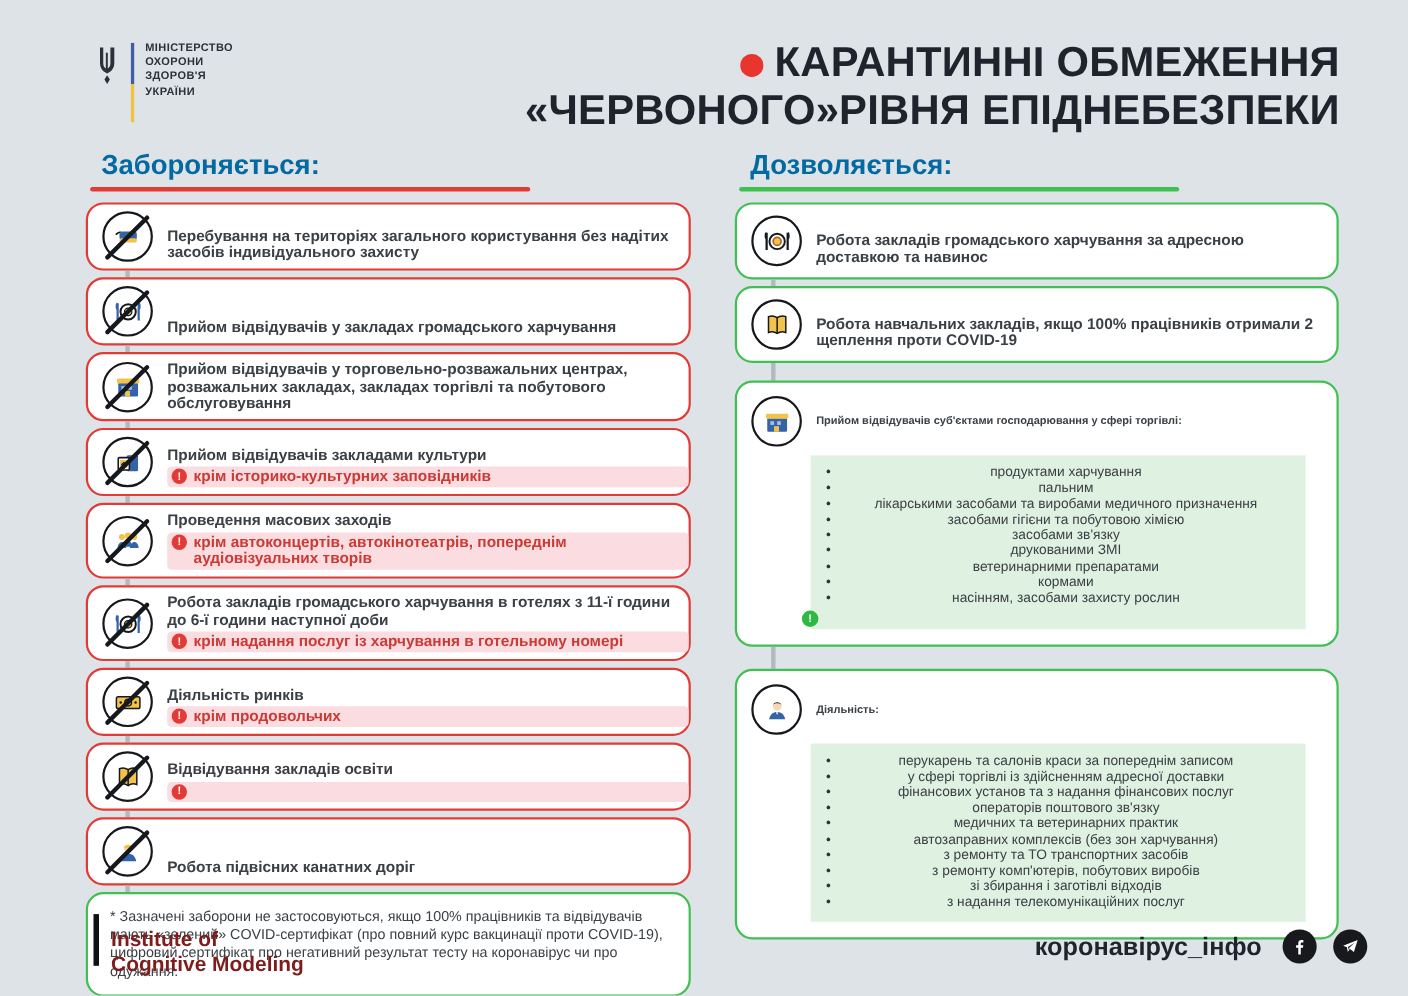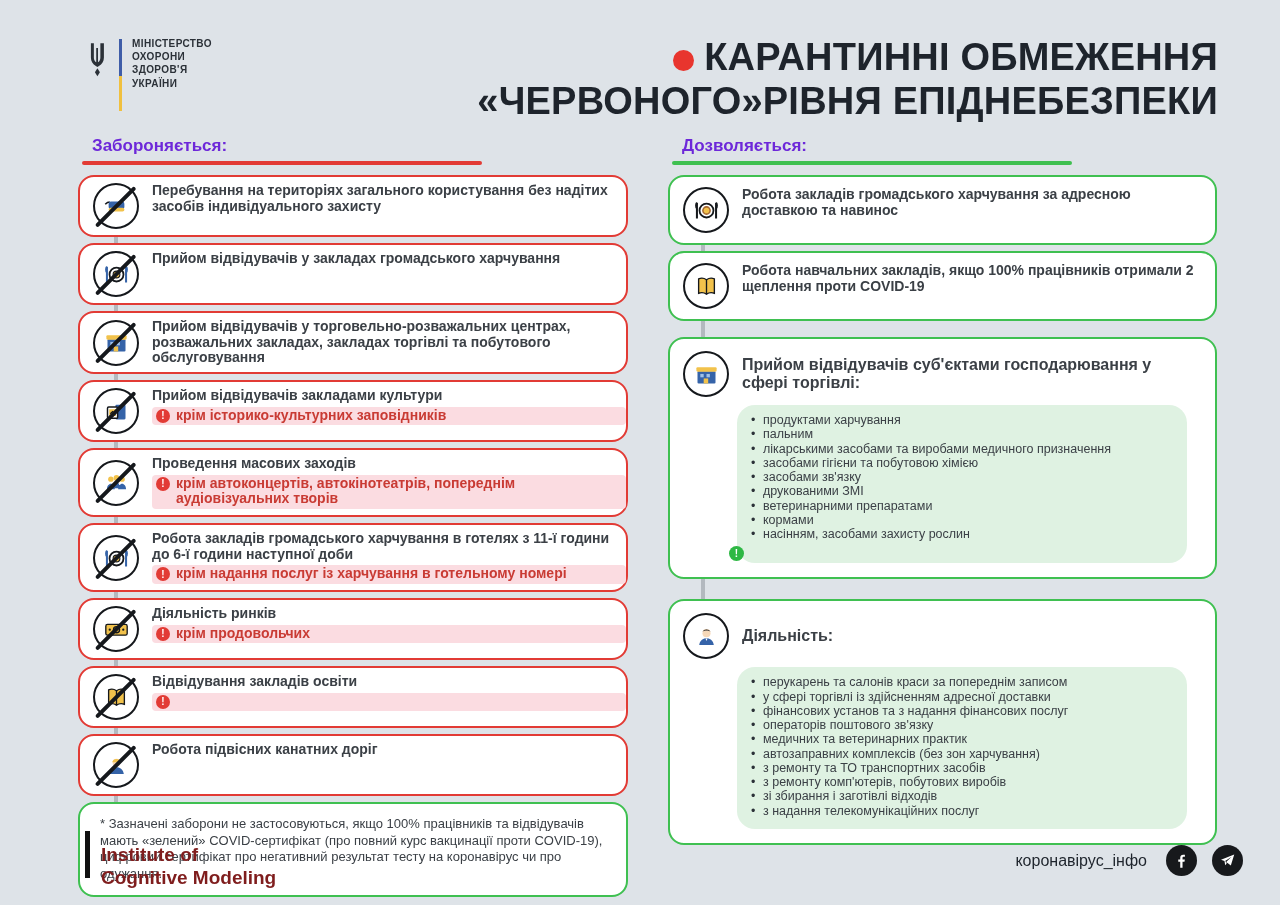--- a/index.html
+++ b/index.html
@@ -20,27 +20,27 @@
     color:#2b3138; text-transform:uppercase; padding-top:4px; }
   .main-title { position:absolute; right:62px; top:36px; text-align:right;
     font-size:38px; font-weight:bold; line-height:1.15; color:#1e242c; letter-spacing:.2px; }
   .red-dot { display:inline-block; width:21px; height:21px; border-radius:50%;
     background:#e8352e; margin-right:10px; vertical-align:-1px; }
 
   
   .col { position:absolute; top:136px; }
   .col-left  { left:78px;  width:550px; }
   .col-right { left:668px; width:549px; }
-  .section-h { font-size:17px; font-weight:bold; color:#6d28d9; margin-left:14px; }
+  .section-h { font-size:25px; font-weight:bold; color:#0369a1; margin-left:14px; }
   .rule { height:4px; border-radius:2px; margin:5px 0 10px 4px; width:400px; }
   .rule-red { background:#e23b35; }
   .rule-green { background:#3fc051; }
 
   .card { background:#fff; border:2.5px solid #e23b35; border-radius:16px;
-    display:flex; align-items:flex-start; padding:6px 14px 6px 0; min-height:46px; }
+    display:flex; align-items:flex-end; padding:6px 14px 6px 0; min-height:46px; }
   .card.green { border-color:#3fc051; }
   .card-text { flex:1; }
   .card-title { font-size:14px; font-weight:bold; line-height:1.12; color:#3b4046; }
   .exception { margin-top:3px; margin-right:-14px; background:#fbdce1; border-radius:4px;
     padding:1px 8px 2px 4px; display:flex; gap:6px; align-items:flex-start;
     font-size:14px; font-weight:bold; color:#c93b34; line-height:1.12; }
   .excl { width:14px; height:14px; border-radius:50%; background:#e23b35; color:#fff;
     flex:0 0 14px; font-size:10px; font-weight:bold; display:flex; align-items:center;
     justify-content:center; margin-top:1px; }
   .connector { width:4px; height:6px; background:#b3b9bf; margin-left:36px; }
@@ -54,37 +54,37 @@
   .icon-circle svg { width:27px; height:27px; }
   .slash { position:absolute; left:-7px; top:19.5px; width:55px; height:3.5px;
     background:#15181c; border-radius:2px; transform:rotate(-45deg); }
 
   .note-box { background:#fff; border:2.5px solid #3fc051; border-radius:16px;
     padding:12px 20px; font-size:13px; line-height:1.28; color:#3b4046; }
 
   
   .big-box { background:#fff; border:2.5px solid #3fc051; border-radius:16px; padding:12px 14px 14px 0; }
   .big-head { display:flex; align-items:center; }
-  .big-head .card-title { font-size:16px; }
-  .panel { margin:8px 14px 0 67px; background:#dff2e2; border-radius:18px;
-    padding:9px 12px 10px 14px; position:relative; }
+  .big-head .card-title { font-size:10px; }
+  .panel { margin:8px 14px 0 67px; background:#dff2e2; border-radius:0;
+    padding:9px 12px 10px 14px; position:relative;text-align:center; }
   .panel ul { list-style:none; }
   .panel li { font-size:12.5px; line-height:1.06; color:#3b4046; padding-left:12px; position:relative; margin-bottom:1px; }
   .panel li::before { content:"•"; position:absolute; left:0; top:0; color:#2b3138; }
   .panel-note { margin-top:12px; font-size:12.5px; line-height:1.2; color:#3b4046; position:relative; }
   .g-excl { position:absolute; left:-22px; top:-7px; width:15px; height:15px; border-radius:50%;
     background:#2eb844; color:#fff; font-size:10px; font-weight:bold;
     display:flex; align-items:center; justify-content:center; }
 
   
   .footer-left { position:absolute; left:85px; top:831px; display:flex; }
   .footer-bar { width:5px; height:47px; background:#111; margin-right:11px; }
   .footer-org { font-size:19px; font-weight:bold; line-height:1.22; color:#7f1d1d;margin-top:12px; }
   .footer-right { position:absolute; right:37px; top:845px; display:flex; align-items:center; gap:15px; }
-  .social-handle { font-size:16px; font-weight:normal; color:#1e242c; margin-right:4px; }
+  .social-handle { font-size:23px; font-weight:bold; color:#1e242c; margin-right:4px; }
   .social-circle { width:31px; height:31px; border-radius:50%; background:#17191c;
     display:flex; align-items:center; justify-content:center; }
   .social-circle svg { width:19px; height:19px; }
 </style>
 </head>
 <body>
 
 <div class="logo">
   <svg class="trident" viewBox="0 0 22 32">
     <path fill="#2b3138" d="M5 1v12c0 3.4 1.6 5.6 4.2 7.2l1.3.8 1.3-.8C14.4 18.6 16 16.4 16 13V1h-3v12c0 1.9-.6 3.1-2 4.1V5H9.5v12.1c-1.4-1-2-2.2-2-4.1V1H5z"></path>

